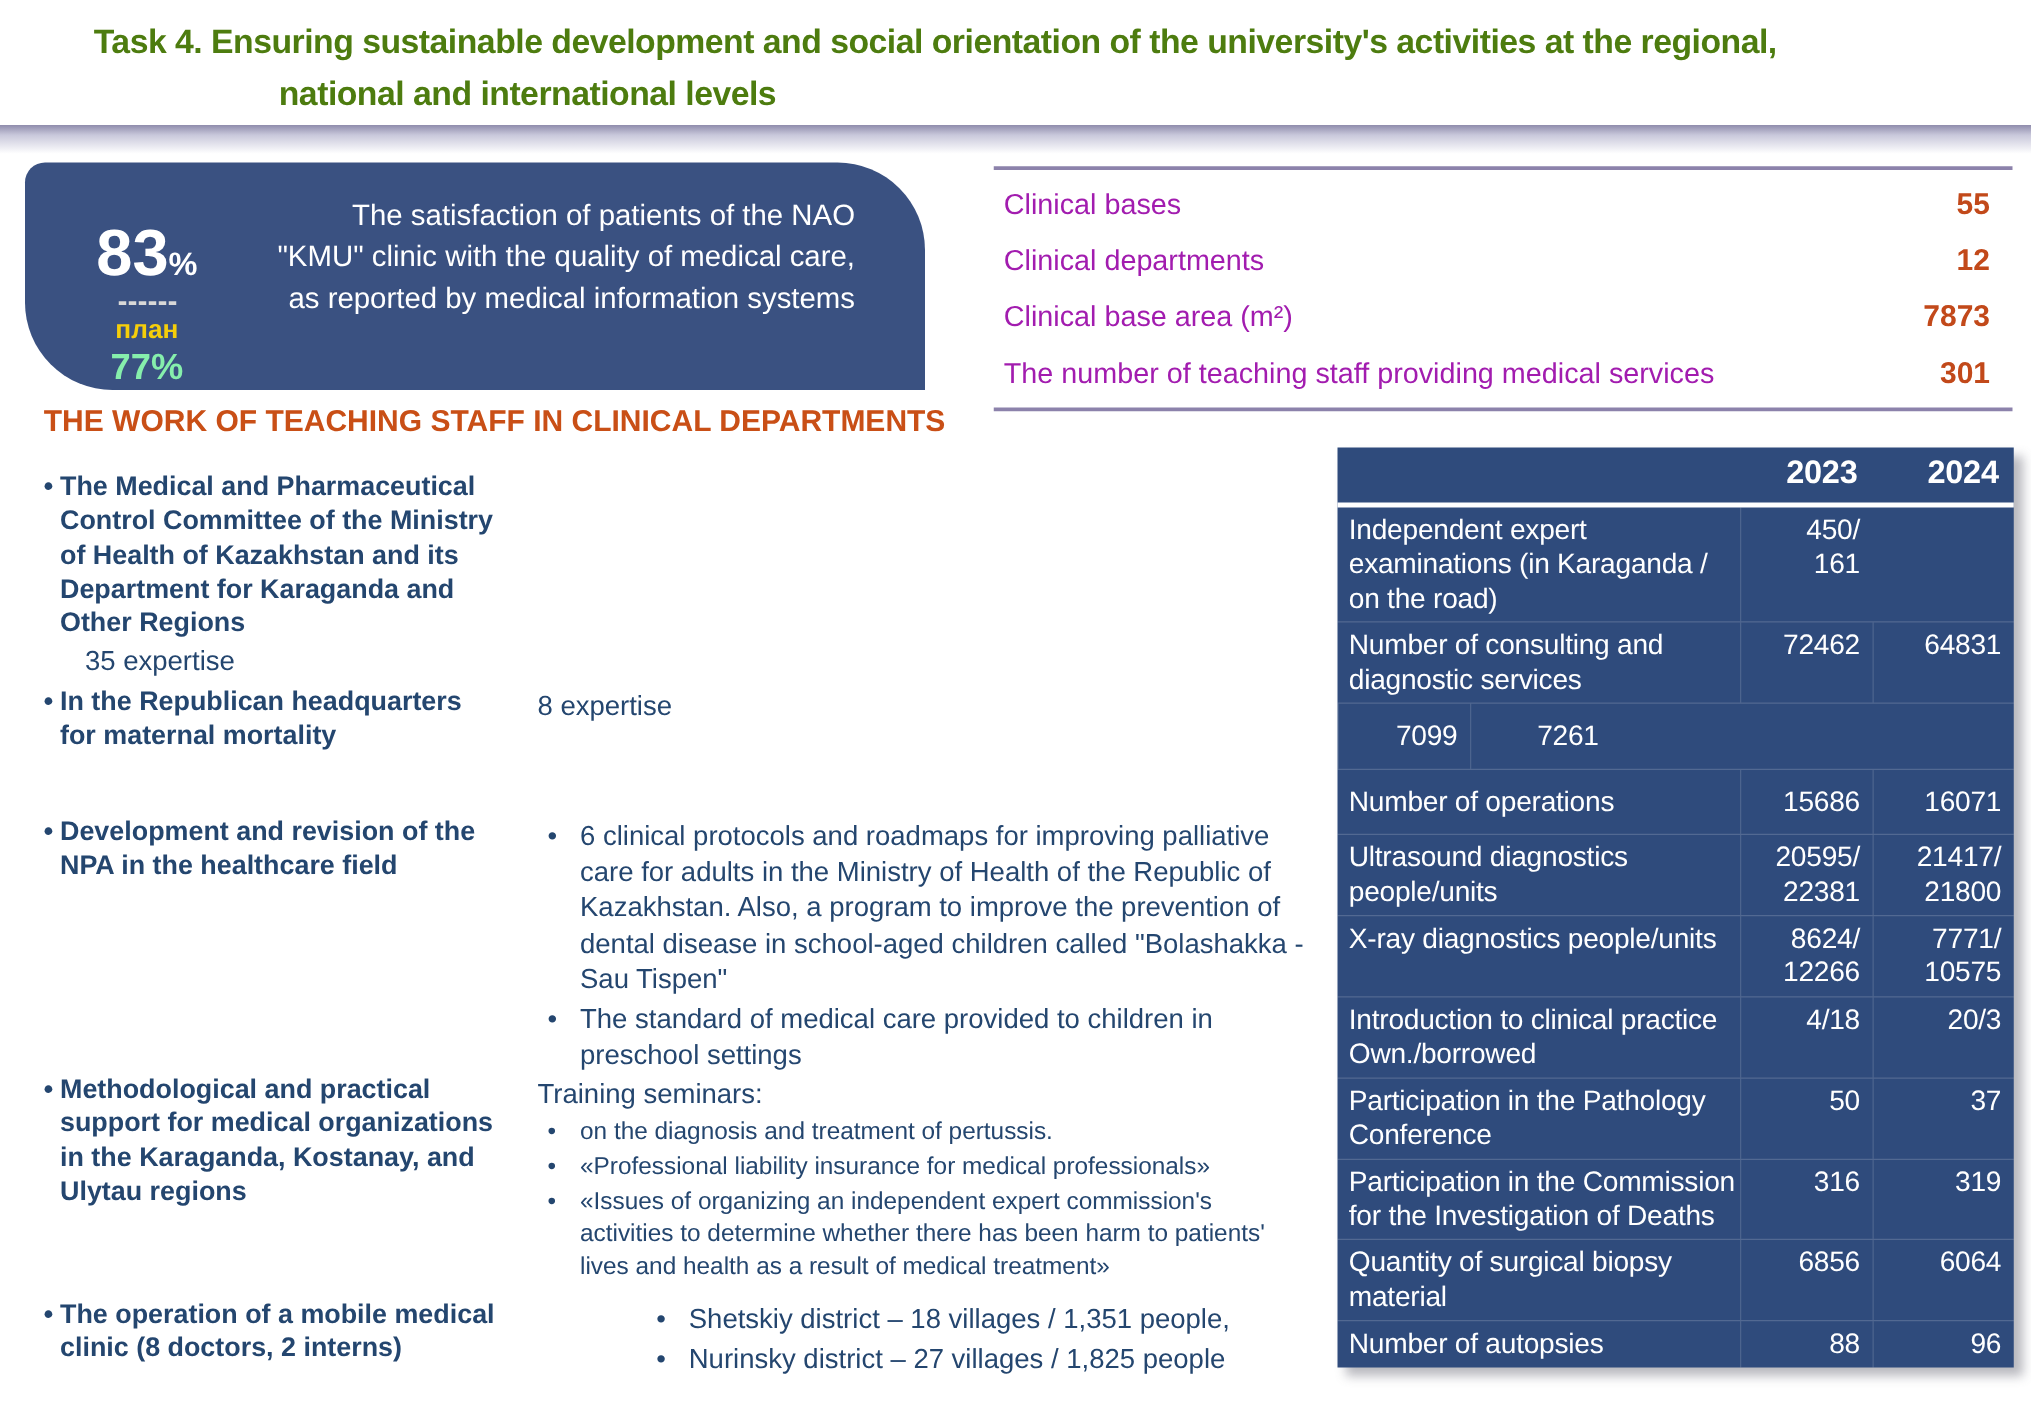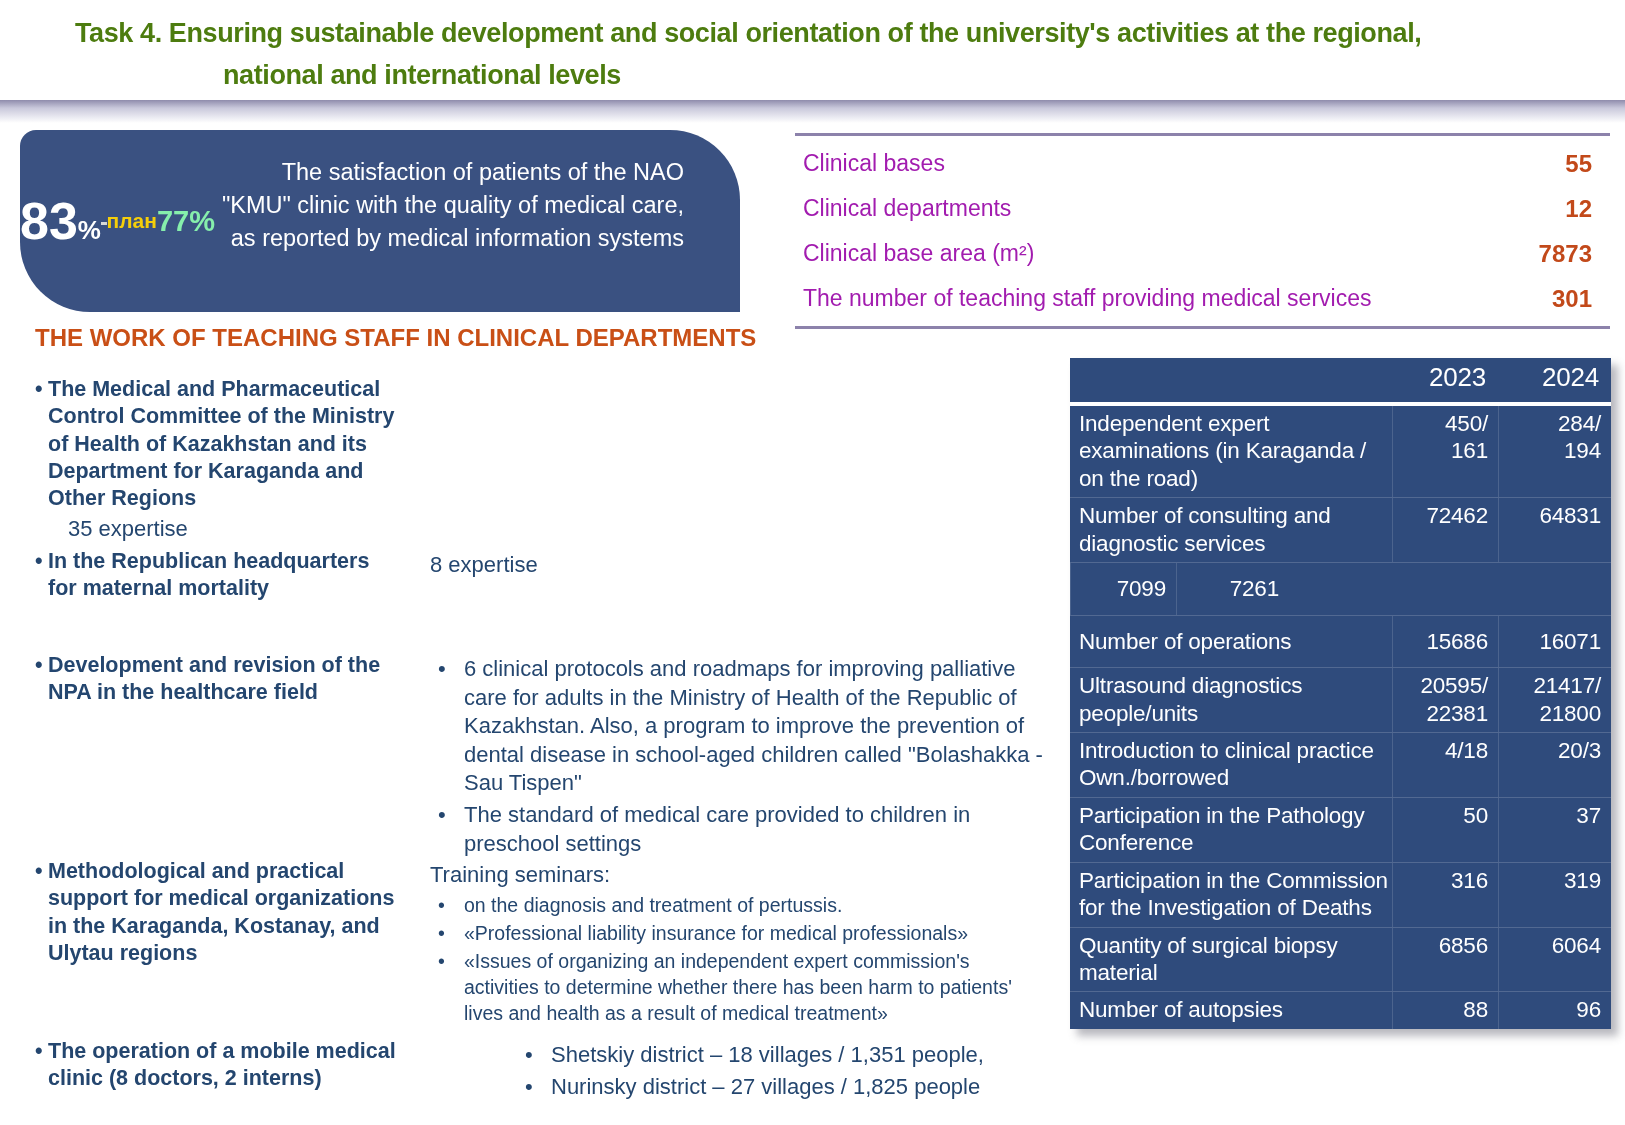--- a/index.html
+++ b/index.html
@@ -26,21 +26,21 @@
   }
 
   
   .sat-box {
     position:absolute; left:20px; top:130px; width:720px; height:182px;
     background:#3A5181;
     border-radius:16px 70px 0 70px;
     display:flex;
   }
   .sat-left {
-    width:195px; display:flex; align-items:center;
+    width:195px; display:flex; flex-direction:column; align-items:center;
     justify-content:flex-end;
   }
   .sat-value { color:#ffffff; font-weight:bold; font-size:52px; line-height:1.0; }
   .sat-value .pct { font-size:26px; font-weight:bold; }
   .sat-dashes { width:46px; border-top:3px dashed #D8D8D8; margin:12px 0 7px 0; }
   .sat-plan-label { color:#F5CE0A; font-weight:bold; font-size:21px; line-height:1.2; }
   .sat-plan-value { color:#86efac; font-weight:bold; font-size:29px; line-height:1.25; }
   .sat-desc {
     flex:1; color:#ffffff; font-size:23.5px; line-height:1.4;
     text-align:right; padding:26px 56px 0 4px;
@@ -90,21 +90,21 @@
 
   
   .dtable {
     position:absolute; left:1070px; top:358px; width:541px;
     background:#2F4B7C; color:#ffffff;
     box-shadow:7px 7px 8px rgba(100,100,112,0.45);
     letter-spacing:-0.2px;
   }
   .dt-head {
     display:flex; border-bottom:4px solid #ffffff; height:48px;
-    font-weight:normal; font-size:26px;
+    font-weight:bold; font-size:26px;
   }
   .dt-h-label { width:322px; }
   .dt-h-year  { width:106px; text-align:right; padding:4px 12px 0 0; }
   .dt-h-year.y2 { width:113px; }
   .dt-row { display:flex; border-top:1px solid rgba(255,255,255,0.17); font-size:22.5px; line-height:1.22; }
   .dt-row.first { border-top:none; }
   .dt-row.pad > div { padding-top:12px; padding-bottom:12px; }
   .dt-label { width:322px; padding:4px 4px 5px 9px; }
   .dt-v {
     width:106px; text-align:right; padding:4px 10px 5px 2px;
@@ -198,22 +198,20 @@
   <div class="dt-head">
     <div class="dt-h-label"></div>
     <div class="dt-h-year">2023</div>
     <div class="dt-h-year y2">2024</div>
   </div>
 
   <div class="dt-row first">
     <div class="dt-label">Independent expert examinations (in Karaganda / on the road)</div>
     <div class="dt-v">450/
 161</div>
-    <div class="dt-v y2">284/
-194</div>
   </div>
   <div class="dt-row">
     <div class="dt-label">Number of consulting and diagnostic services</div>
     <div class="dt-v">72462</div>
     <div class="dt-v y2">64831</div>
   </div>
   <div class="dt-row pad">
     <div class="dt-v">7099</div>
     <div class="dt-v y2">7261</div>
   </div>
@@ -223,20 +221,27 @@
     <div class="dt-v y2">16071</div>
   </div>
   <div class="dt-row">
     <div class="dt-label">Ultrasound diagnostics people/units</div>
     <div class="dt-v">20595/
 22381</div>
     <div class="dt-v y2">21417/
 21800</div>
   </div>
   <div class="dt-row">
+    <div class="dt-label">X-ray diagnostics people/units</div>
+    <div class="dt-v">8624/
+12266</div>
+    <div class="dt-v y2">7771/
+10575</div>
+  </div>
+  <div class="dt-row">
     <div class="dt-label">Introduction to clinical practice Own./borrowed</div>
     <div class="dt-v">4/18</div>
     <div class="dt-v y2">20/3</div>
   </div>
   <div class="dt-row">
     <div class="dt-label">Participation in the Pathology Conference</div>
     <div class="dt-v">50</div>
     <div class="dt-v y2">37</div>
   </div>
   <div class="dt-row">

